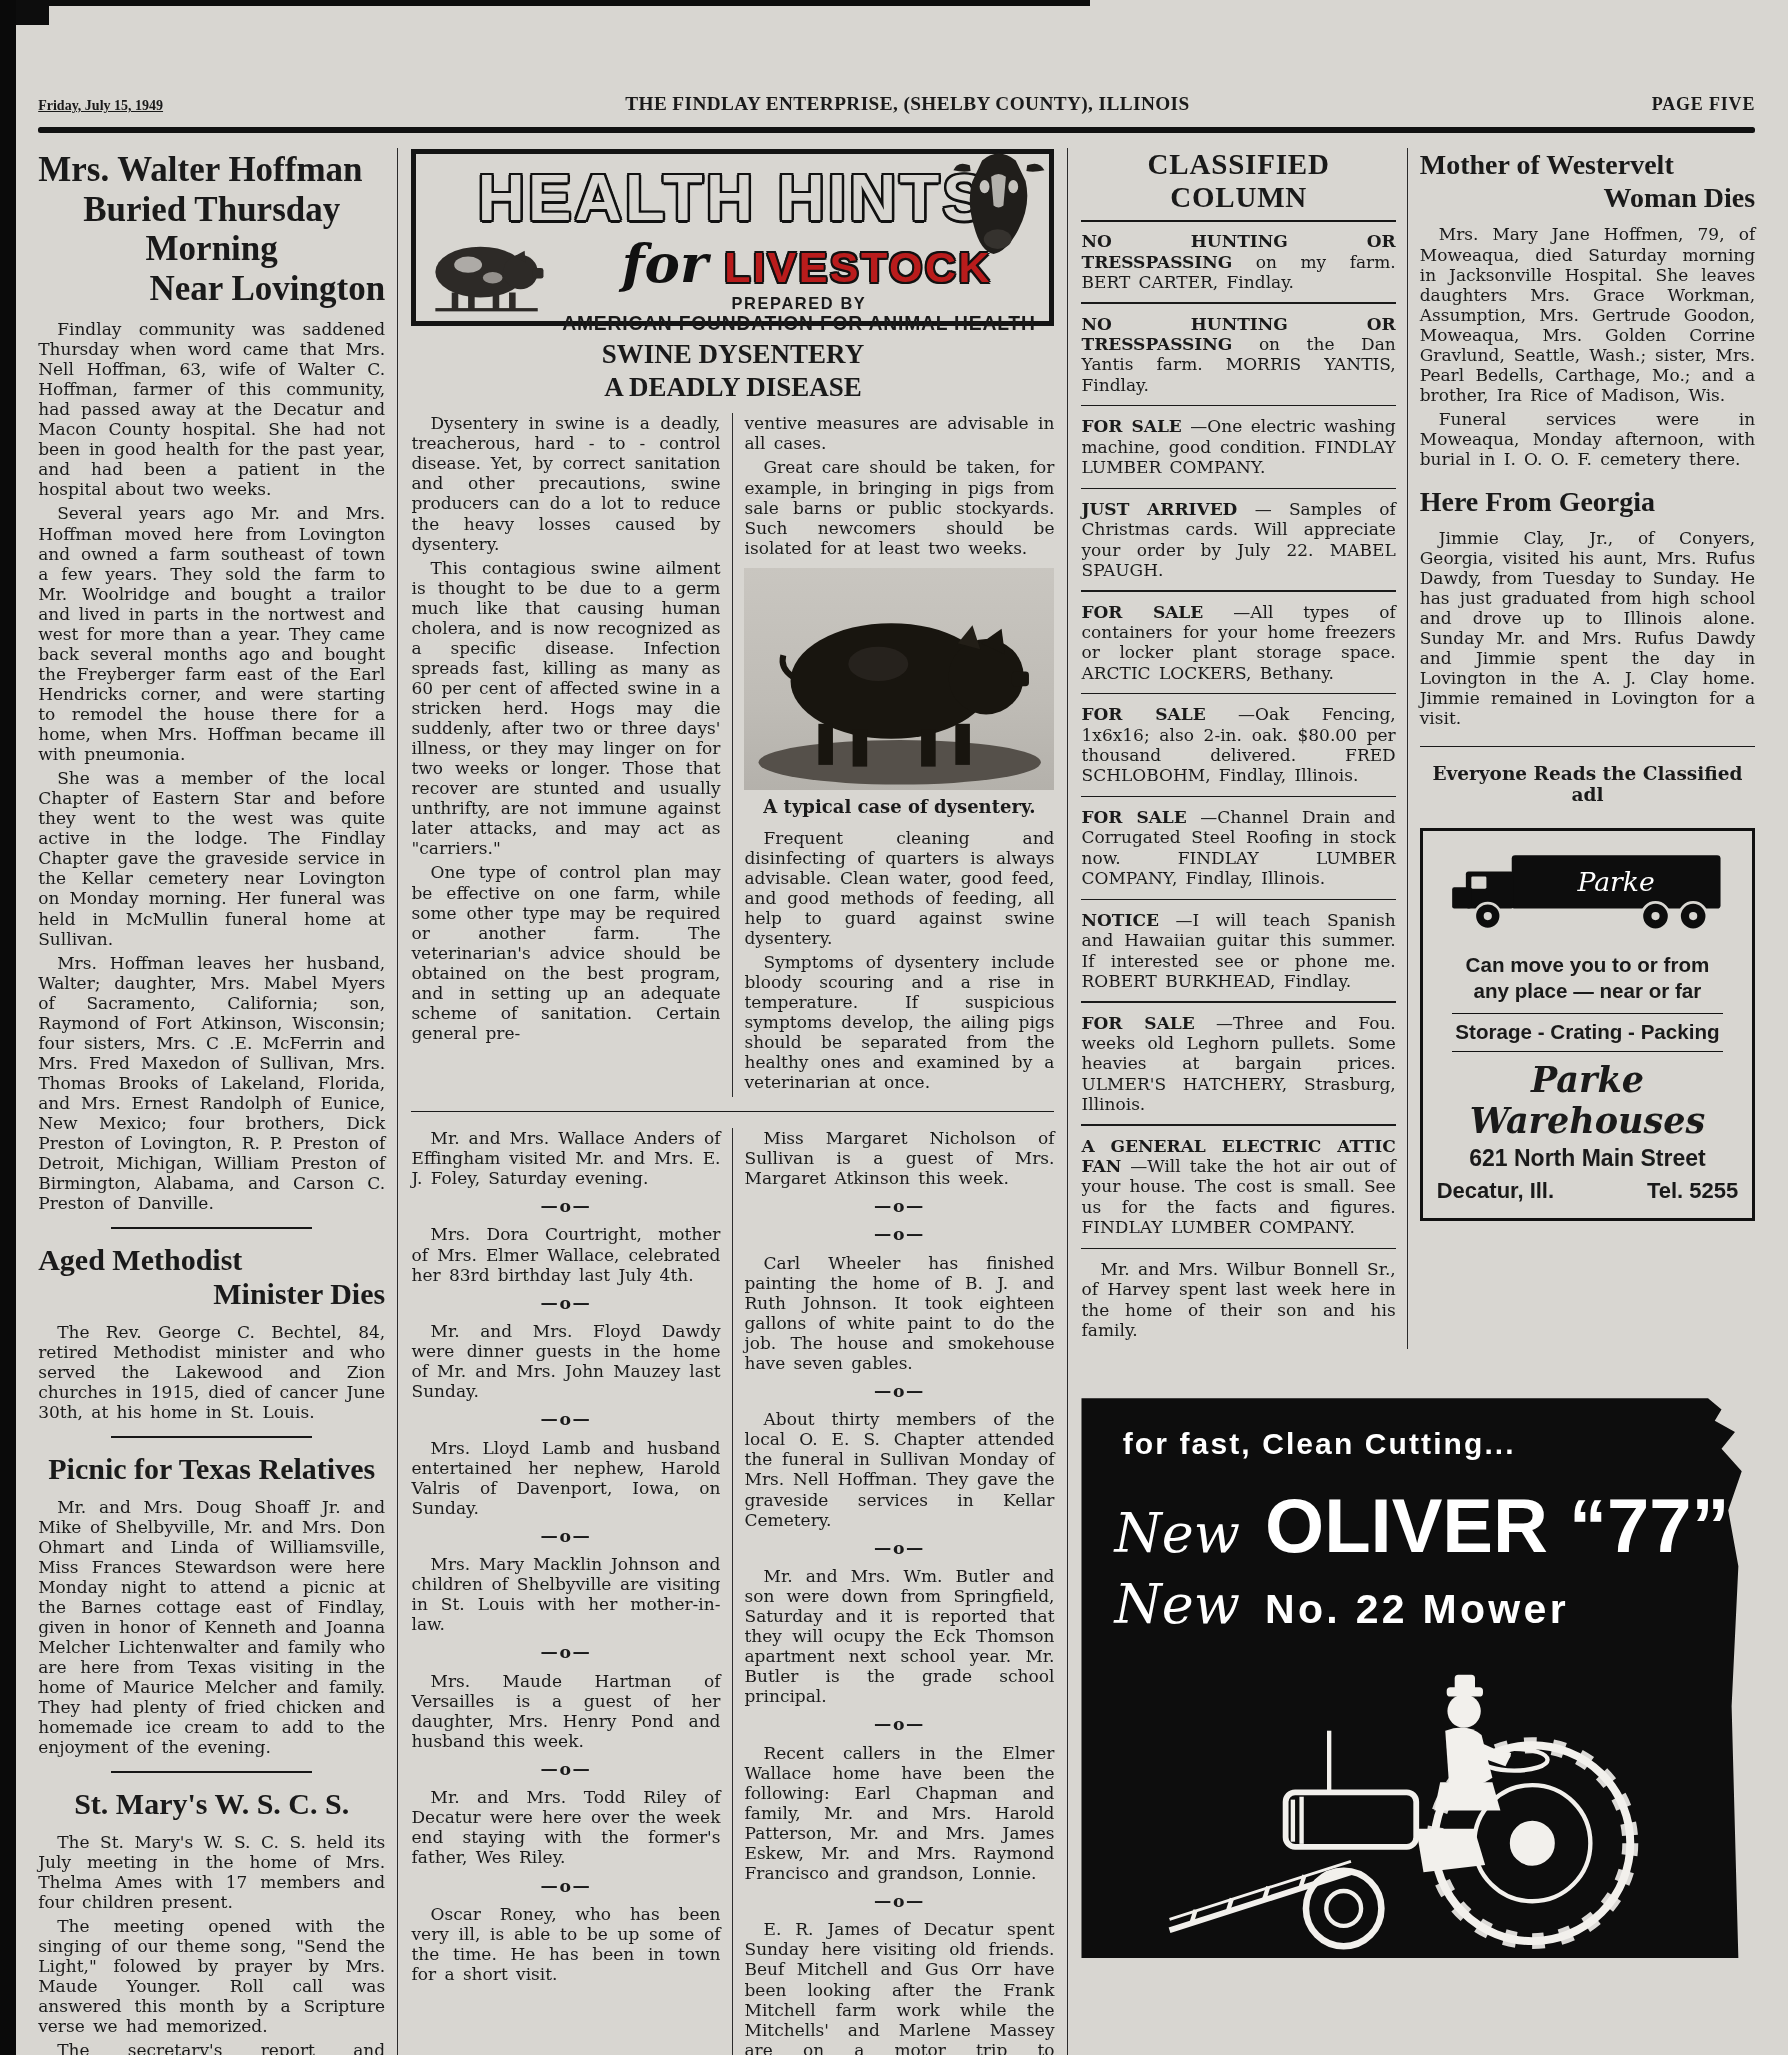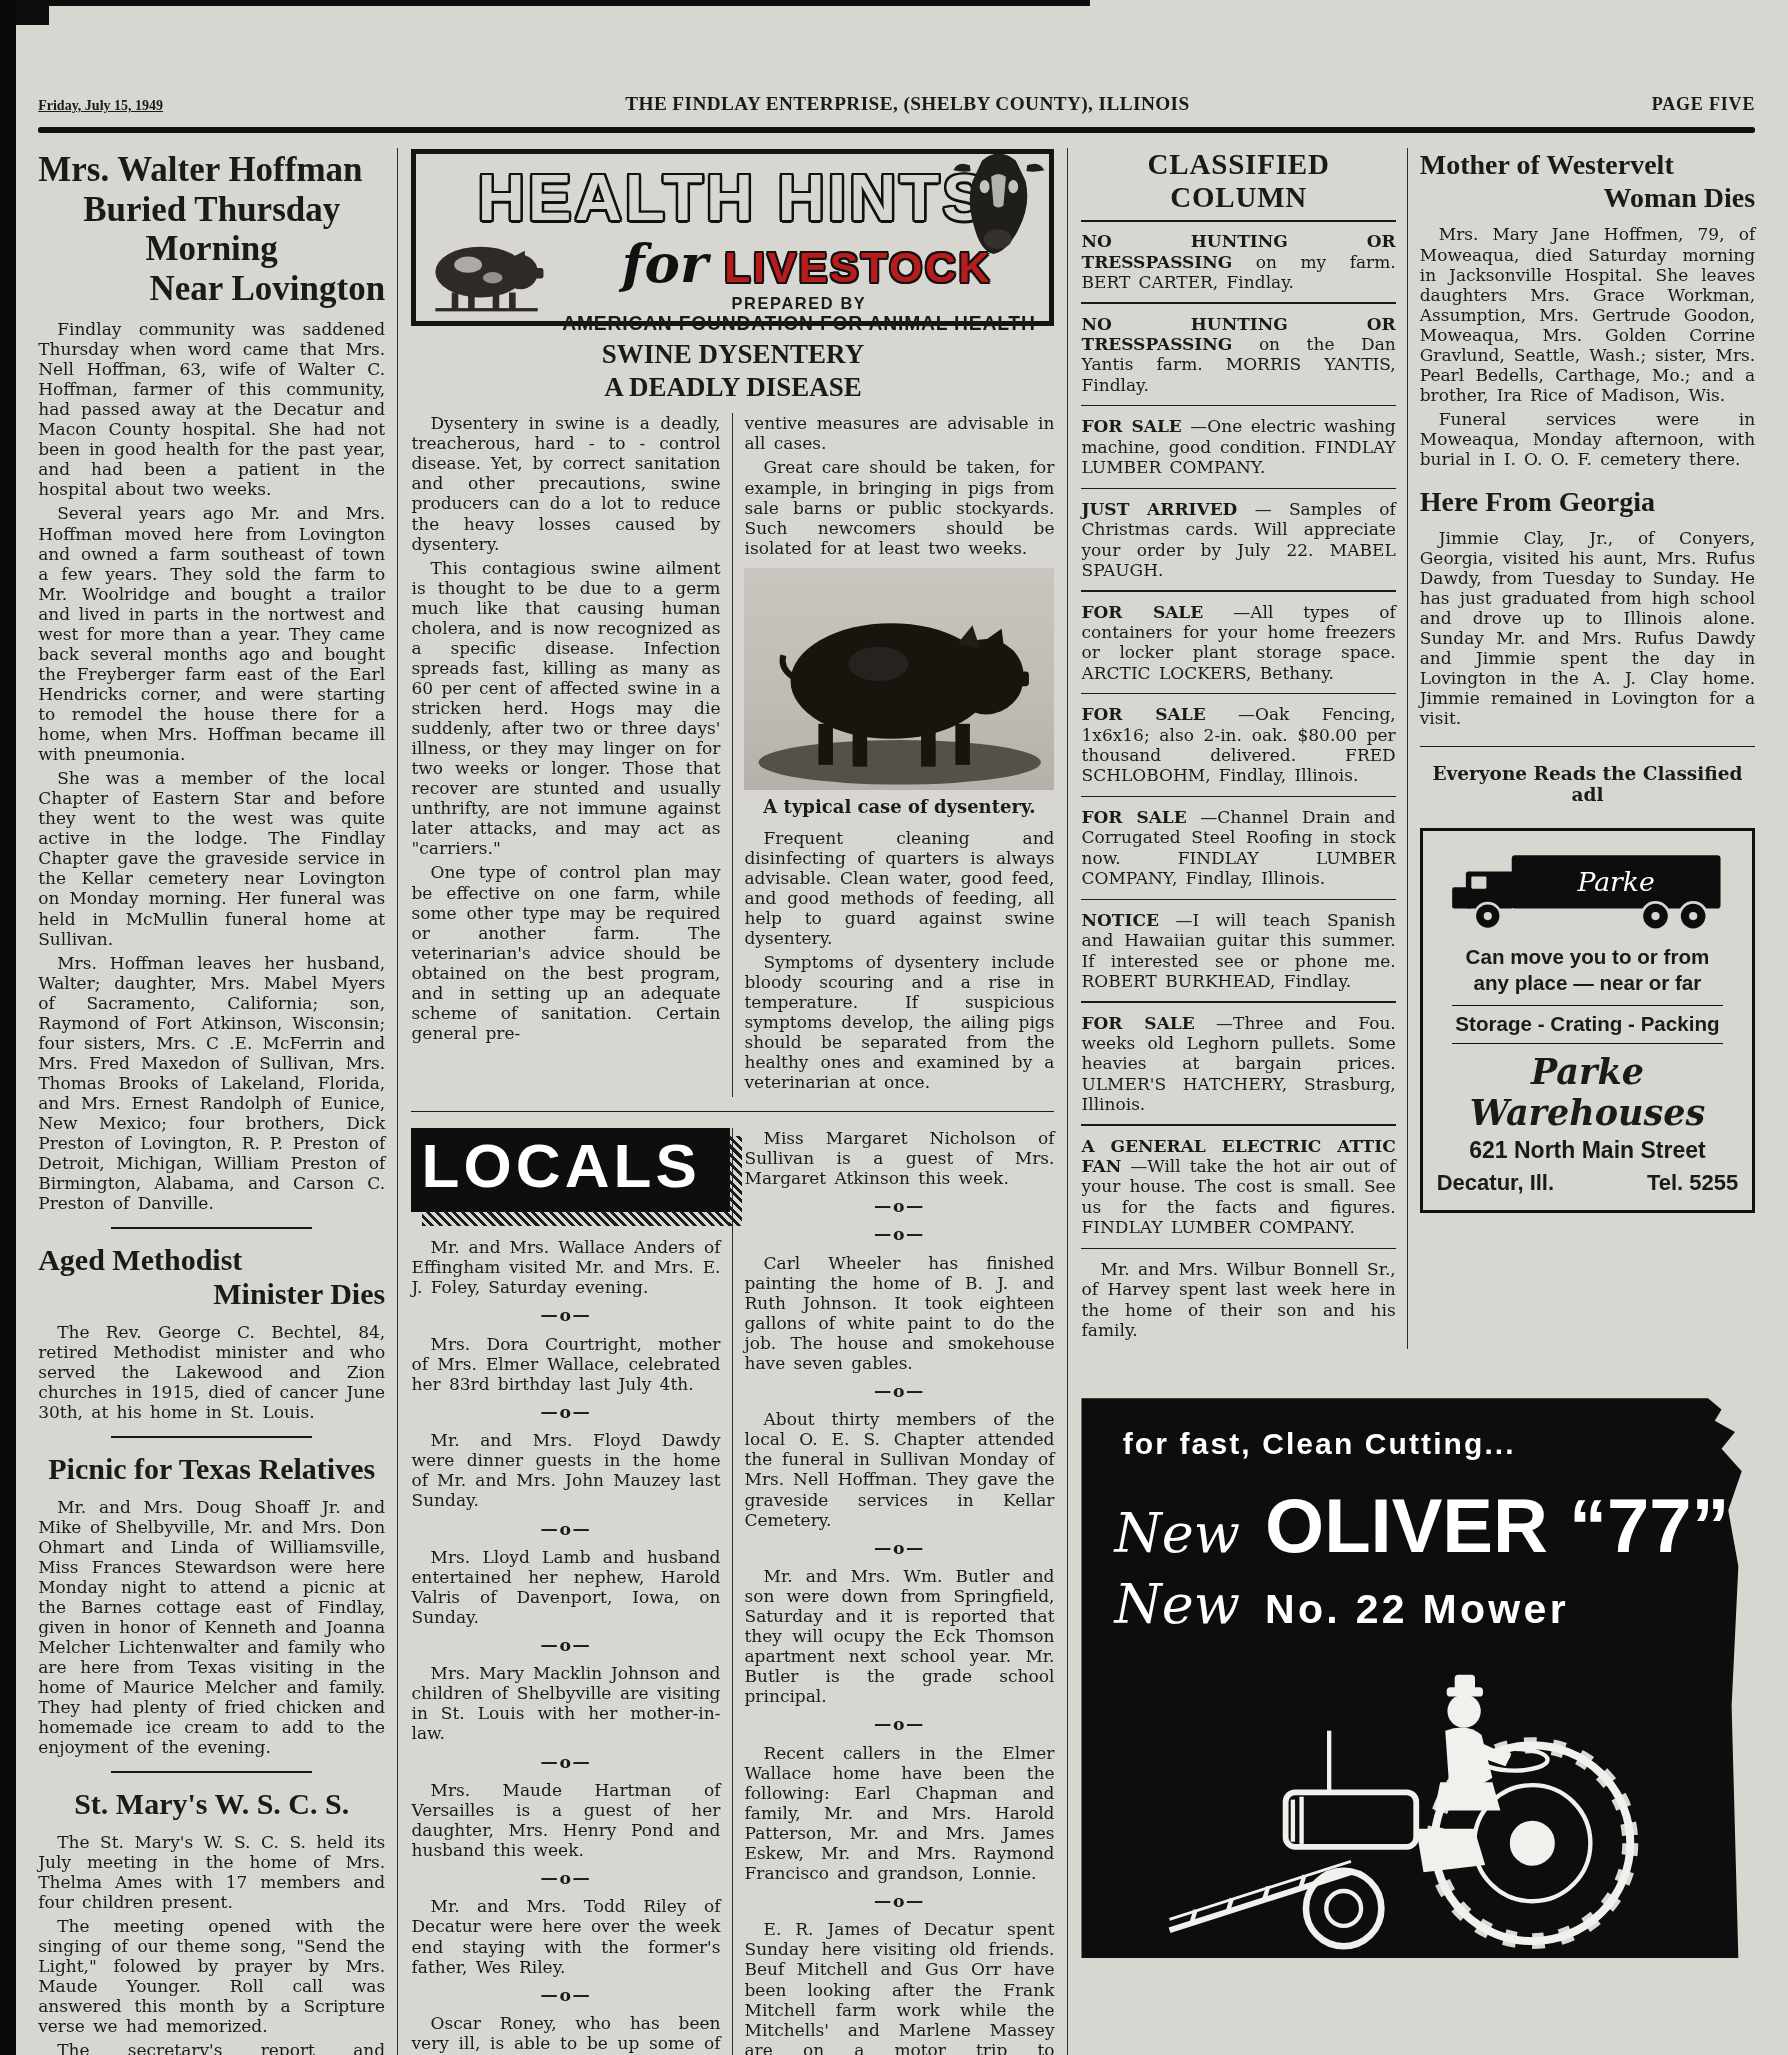--- a/index.html
+++ b/index.html
@@ -83,21 +83,21 @@
   .ad-plain{text-indent:19px;}
   .ad-rule{height:1.2px;background:#1a1a1a;margin:10px 0;}
   .c5-title{font-family:"Liberation Serif",serif;font-weight:700;margin:0.8px 0 10px 0;}
   .c5-title .tl{display:block;font-size:28px;line-height:1.18;}
   .georgia-title{font-family:"Liberation Serif",serif;font-weight:700;font-size:28px;margin:16.4px 0 10px 0;}
   .everyone{font-weight:700;font-size:18.5px;text-align:center;margin:18px 0 0 0;border-top:1.6px solid #1a1a1a;padding-top:16.4px;}
 
   
   .parke{border:3.7px solid #111;margin-top:23px;padding:12.3px 10.7px 14px 10.7px;text-align:center;
          font-family:"Liberation Sans",sans-serif;}
-  .parke .move{font-weight:700;font-size:20.6px;line-height:1.3;margin-top:0;}
+  .parke .move{font-weight:700;font-size:20.6px;line-height:1.3;margin-top:8px;}
   .parke .svc{font-weight:700;font-size:20.6px;margin:7.4px auto;padding:6.6px 0;width:88%;
               border-top:1.6px solid #111;border-bottom:1.6px solid #111;}
   .parke .wname{font-family:"DejaVu Serif",serif;font-style:italic;font-weight:700;font-size:35px;margin:3.3px 0 4.1px 0;}
   .parke .addr{font-weight:700;font-size:23px;}
   .parke .cityrow{display:flex;justify-content:space-between;font-weight:700;font-size:22px;margin-top:5.8px;padding:0 3.3px;}
 
   
   .oliver{margin-top:49px;}
   .oliver-black{background:#0d0d0d;color:#fff;padding:25px 25px 4.1px 29px;
      clip-path:polygon(0 0,93% 0,95% 2%,94% 4%,97% 6%,95% 9%,98% 13%,96% 20%,97.5% 30%,96.5% 55%,97.5% 100%,0 100%);}
@@ -235,23 +235,20 @@
                   <p class="body-p">Symptoms of dysentery include bloody scouring and a rise in temperature. If suspicious symptoms develop, the ailing pigs should be separated from the healthy ones and examined by a veterinarian at once.</p>
                 </div>
             </div>
           </div>
         </div>
 
         <div class="mid-rule"></div>
 
         <div class="locals-cols">
           <div class="locals-left">
-            <div class="locals-banner">
-              <span>LOCALS</span>
-            </div>
             <div>
                 <p class="body-p">Mr. and Mrs. Wallace Anders of Effingham visited Mr. and Mrs. E. J. Foley, Saturday evening.</p>
                 <div class="osep">—o—</div>
                 <p class="body-p">Mrs. Dora Courtright, mother of Mrs. Elmer Wallace, celebrated her 83rd birthday last July 4th.</p>
                 <div class="osep">—o—</div>
                 <p class="body-p">Mr. and Mrs. Floyd Dawdy were dinner guests in the home of Mr. and Mrs. John Mauzey last Sunday.</p>
                 <div class="osep">—o—</div>
                 <p class="body-p">Mrs. Lloyd Lamb and husband entertained her nephew, Harold Valris of Davenport, Iowa, on Sunday.</p>
                 <div class="osep">—o—</div>
                 <p class="body-p">Mrs. Mary Macklin Johnson and children of Shelbyville are visiting in St. Louis with her mother-in-law.</p>

